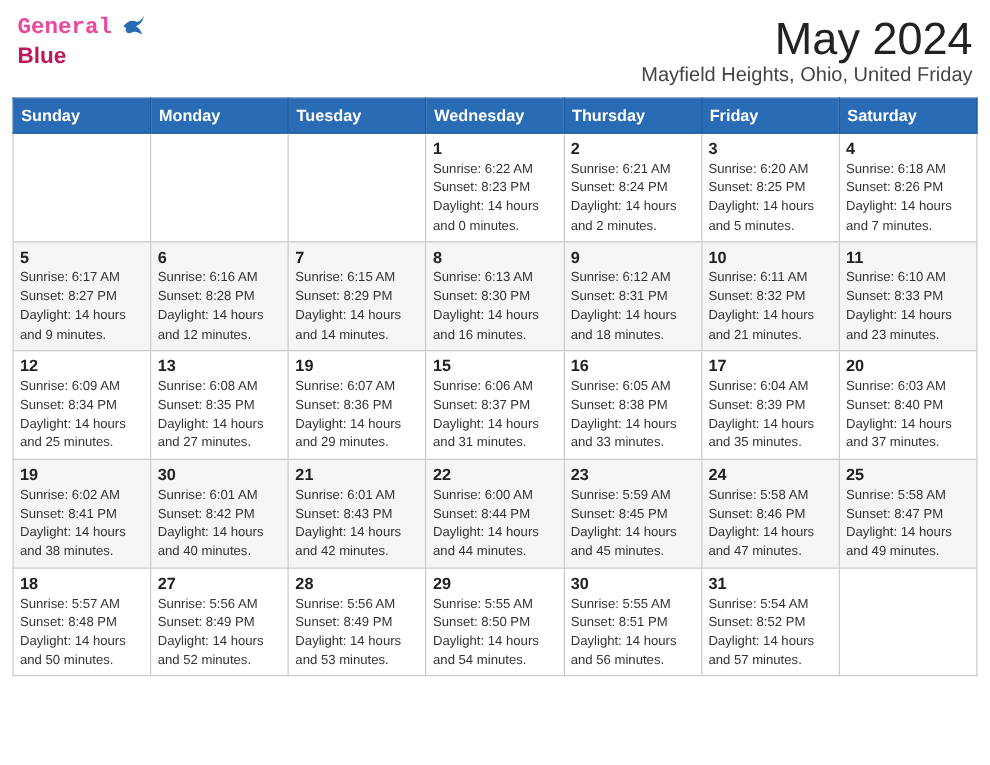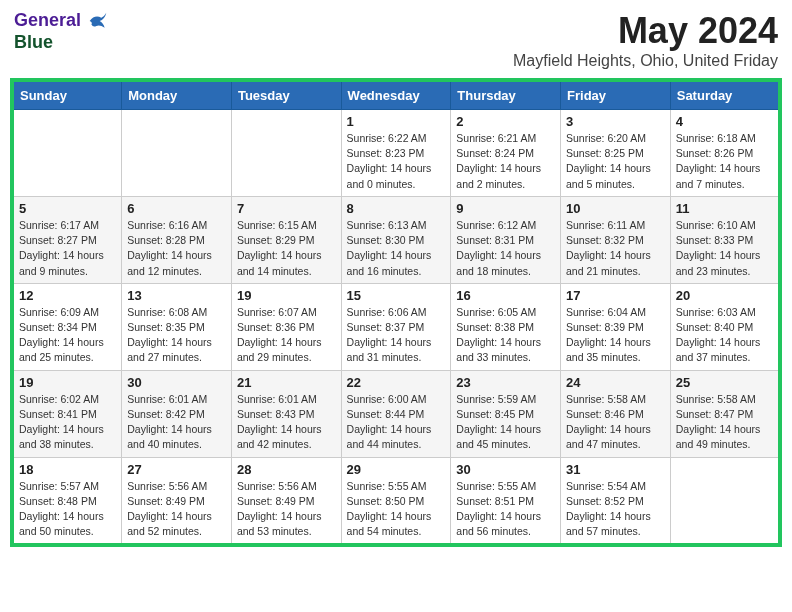--- a/index.html
+++ b/index.html
@@ -19,43 +19,43 @@
     }
     .logo {
       display: flex;
       align-items: center;
     }
     .logo-text {
       font-size: 18px;
       font-weight: bold;
       line-height: 1.2;
     }
-    .logo-general { color: #4c1d95; }
-    .logo-blue { color: #14532d; }
+    .logo-general { color: #ec4899; font-family: Liberation Mono, monospace; }
+    .logo-blue { color: #be185d; }
     .logo-icon {
       width: 20px;
       height: 20px;
       margin-left: 2px;
     }
     .title-block {
       text-align: right;
     }
     .main-title {
       font-size: 36px;
-      font-weight: bold;
+      font-weight: normal;
       color: #222;
     }
     .subtitle {
       font-size: 16px;
       color: #444;
     }
     .calendar {
       width: 100%;
       border-collapse: collapse;
-      border: 4px solid #22c55e;
+      border: 1px solid #22c55e;
     }
     .calendar th {
       background-color: #2a6bb5;
       color: #fff;
       text-align: left;
       padding: 6px 6px;
       font-size: 13px;
       font-weight: bold;
       border: 1px solid #1a5a9a;
     }

